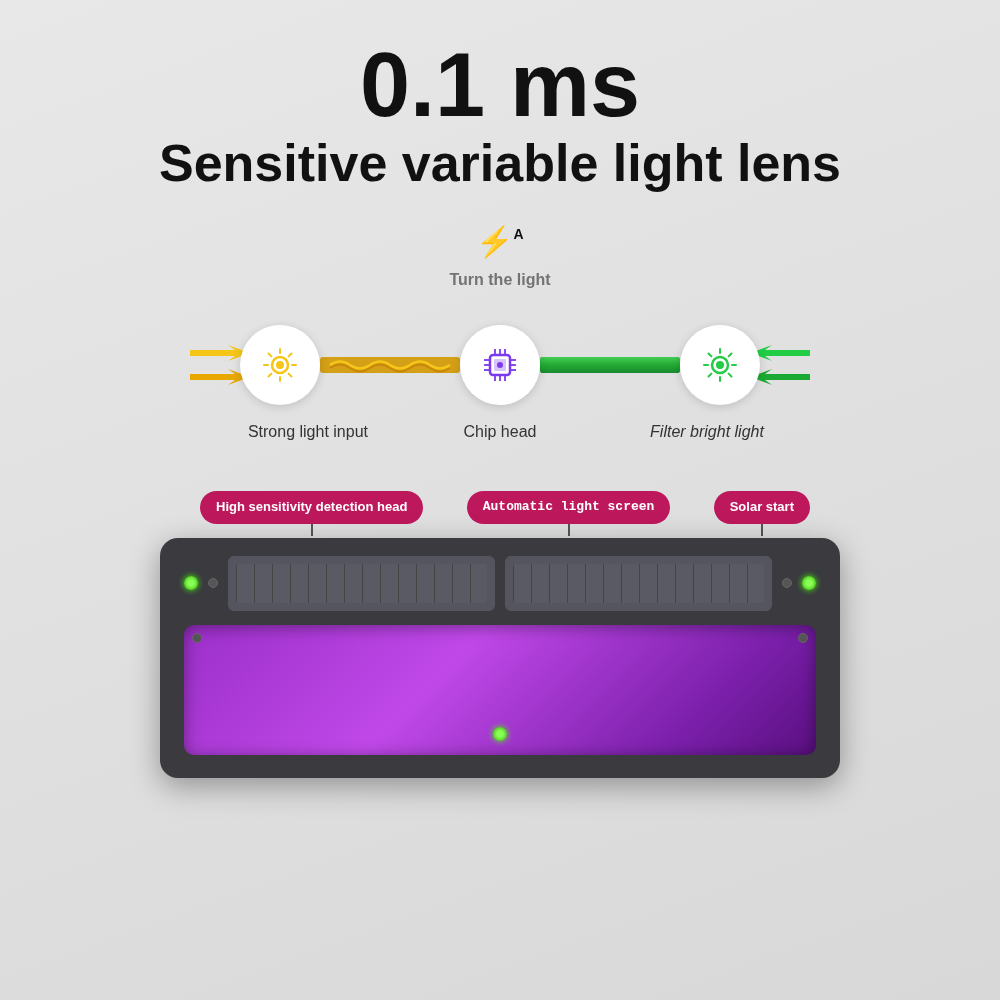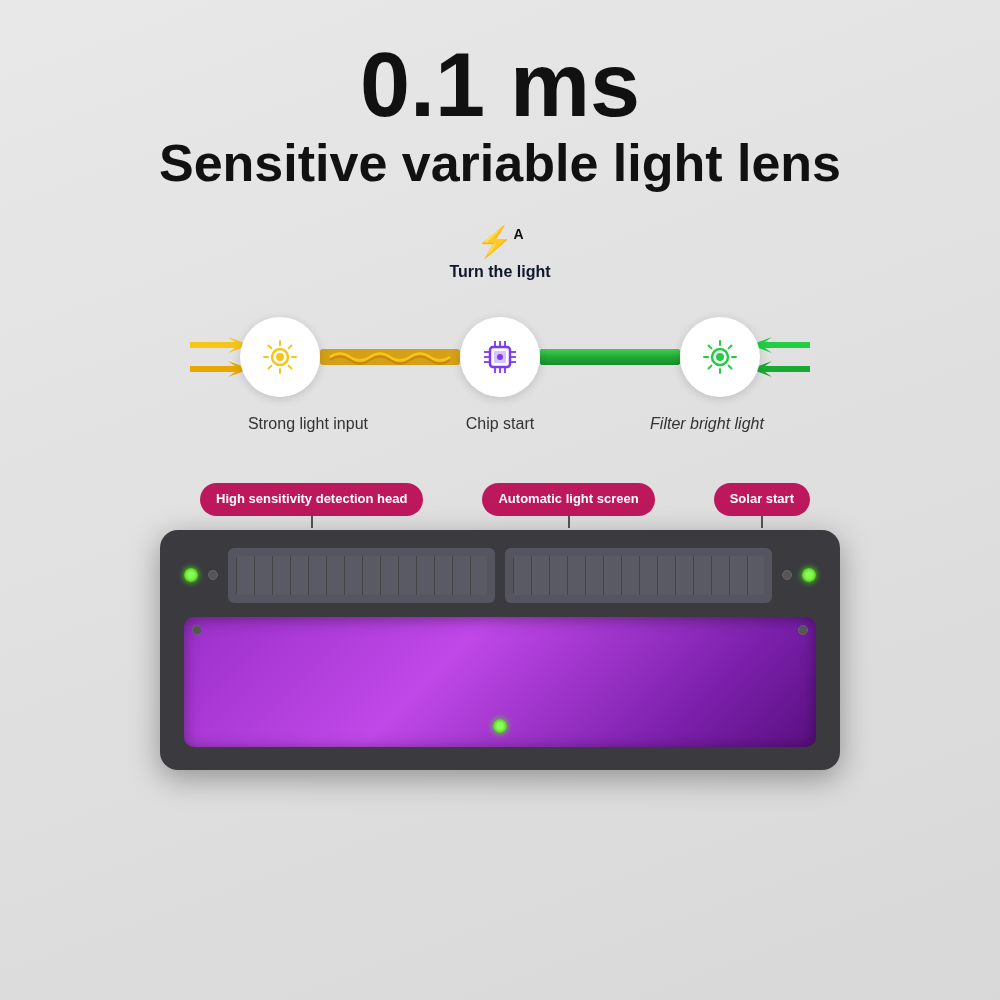--- a/index.html
+++ b/index.html
@@ -58,23 +58,23 @@
     }
     .auto-icon .a-letter {
       font-size: 14px;
       font-weight: bold;
       color: #111;
       margin-top: 2px;
     }
 
     .turn-light-label {
       font-size: 16px;
-      color: #0f172a;
+      color: #737373;
       font-weight: bold;
-      margin-top: 4px;
+      margin-top: 12px;
     }
 
     
     .flow-section {
       display: flex;
       flex-direction: column;
       align-items: center;
       margin-top: 36px;
       width: 100%;
     }
@@ -200,21 +200,21 @@
       position: absolute;
       bottom: -12px;
       left: 50%;
       transform: translateX(-50%);
       width: 2px;
       height: 12px;
       background: #555;
     }
 
     .label-left { margin-left: 30px; }
-    .label-center { margin-left: 0; }
+    .label-center { margin-left: 0; font-family: Liberation Mono, monospace; }
     .label-right { margin-right: 20px; }
 
     
     .device-body {
       background: #3a3a3f;
       border-radius: 18px;
       width: 680px;
       height: 240px;
       margin-top: 14px;
       position: relative;
@@ -434,21 +434,21 @@
           <svg viewBox="0 0 60 18">
             <polygon points="60,6 15,6 22,1 0,9 22,17 15,12 60,12" fill="#1aaa33"></polygon>
           </svg>
         </div>
       </div>
 
     </div>
 
     <div class="flow-labels">
       <div class="flow-label flow-label-left">Strong light input</div>
-      <div class="flow-label flow-label-center">Chip start</div>
+      <div class="flow-label flow-label-center">Chip head</div>
       <div class="flow-label flow-label-right">Filter bright light</div>
     </div>
   </div>
 
   <div class="device-section">
 
     <div class="labels-row">
       <div class="label-bubble label-left">High sensitivity detection head</div>
       <div class="label-bubble label-center">Automatic light screen</div>
       <div class="label-bubble label-right">Solar start</div>

